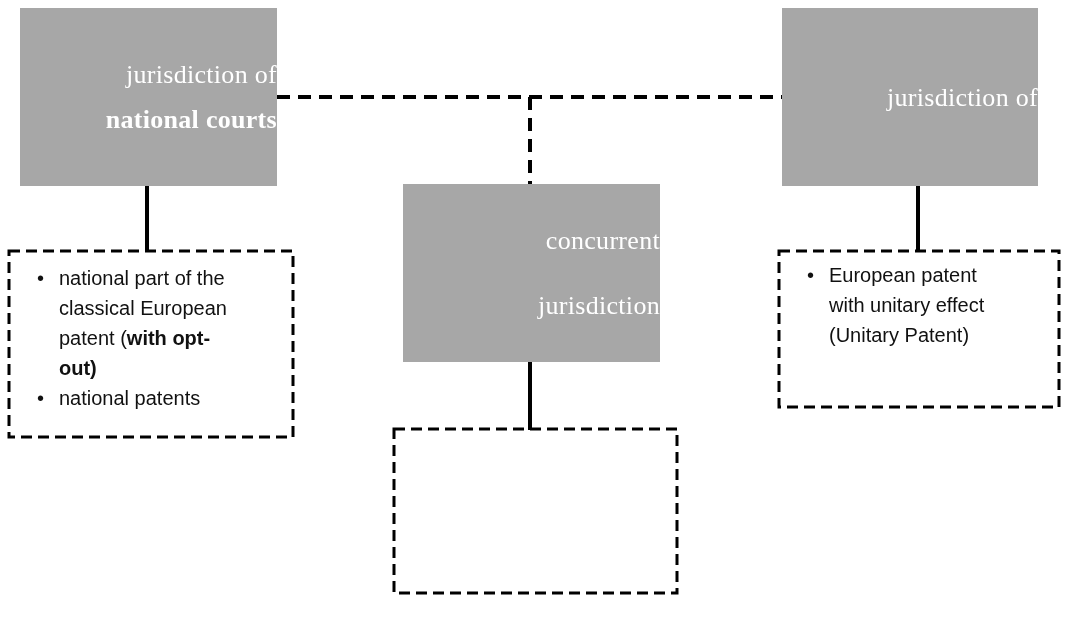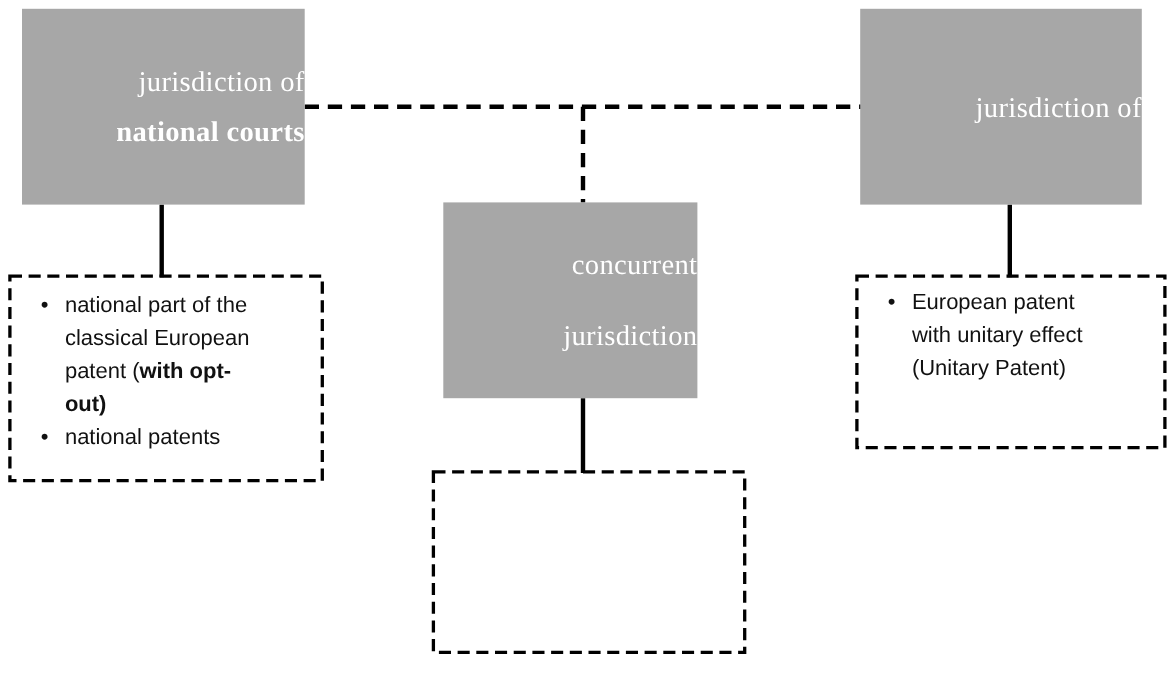--- a/index.html
+++ b/index.html
@@ -36,21 +36,21 @@
     align-items: flex-end;
     justify-content: center;
     text-align: center;
     font-size: 26px;
     line-height: 45px;
     letter-spacing: 0.3px;
     font-family: Liberation Serif, serif;
   }
   #node-national-courts { left: 20px;  top: 8px;   width: 257px; height: 178px; }
   #node-upc             { left: 782px; top: 8px;   width: 256px; height: 178px; }
-  #node-concurrent      { left: 403px; top: 184px; width: 231px; height: 178px; gap: 20px; }
+  #node-concurrent      { left: 403px; top: 184px; width: 257px; height: 178px; gap: 20px; }
 
   
   .dashed-list { position: absolute; font-size: 20px; line-height: 30px; }
   #list-national-courts { left: 9px;   top: 251px; width: 284px; height: 186px; }
   #list-concurrent      { left: 394px; top: 429px; width: 283px; height: 164px; }
   #list-upc             { left: 779px; top: 248px; width: 280px; height: 156px; }
 
   .dashed-list ul { list-style: none; margin: 0; padding: 12px 0 0 50px; }
   .dashed-list li { position: relative; }
   .dashed-list li::before {

